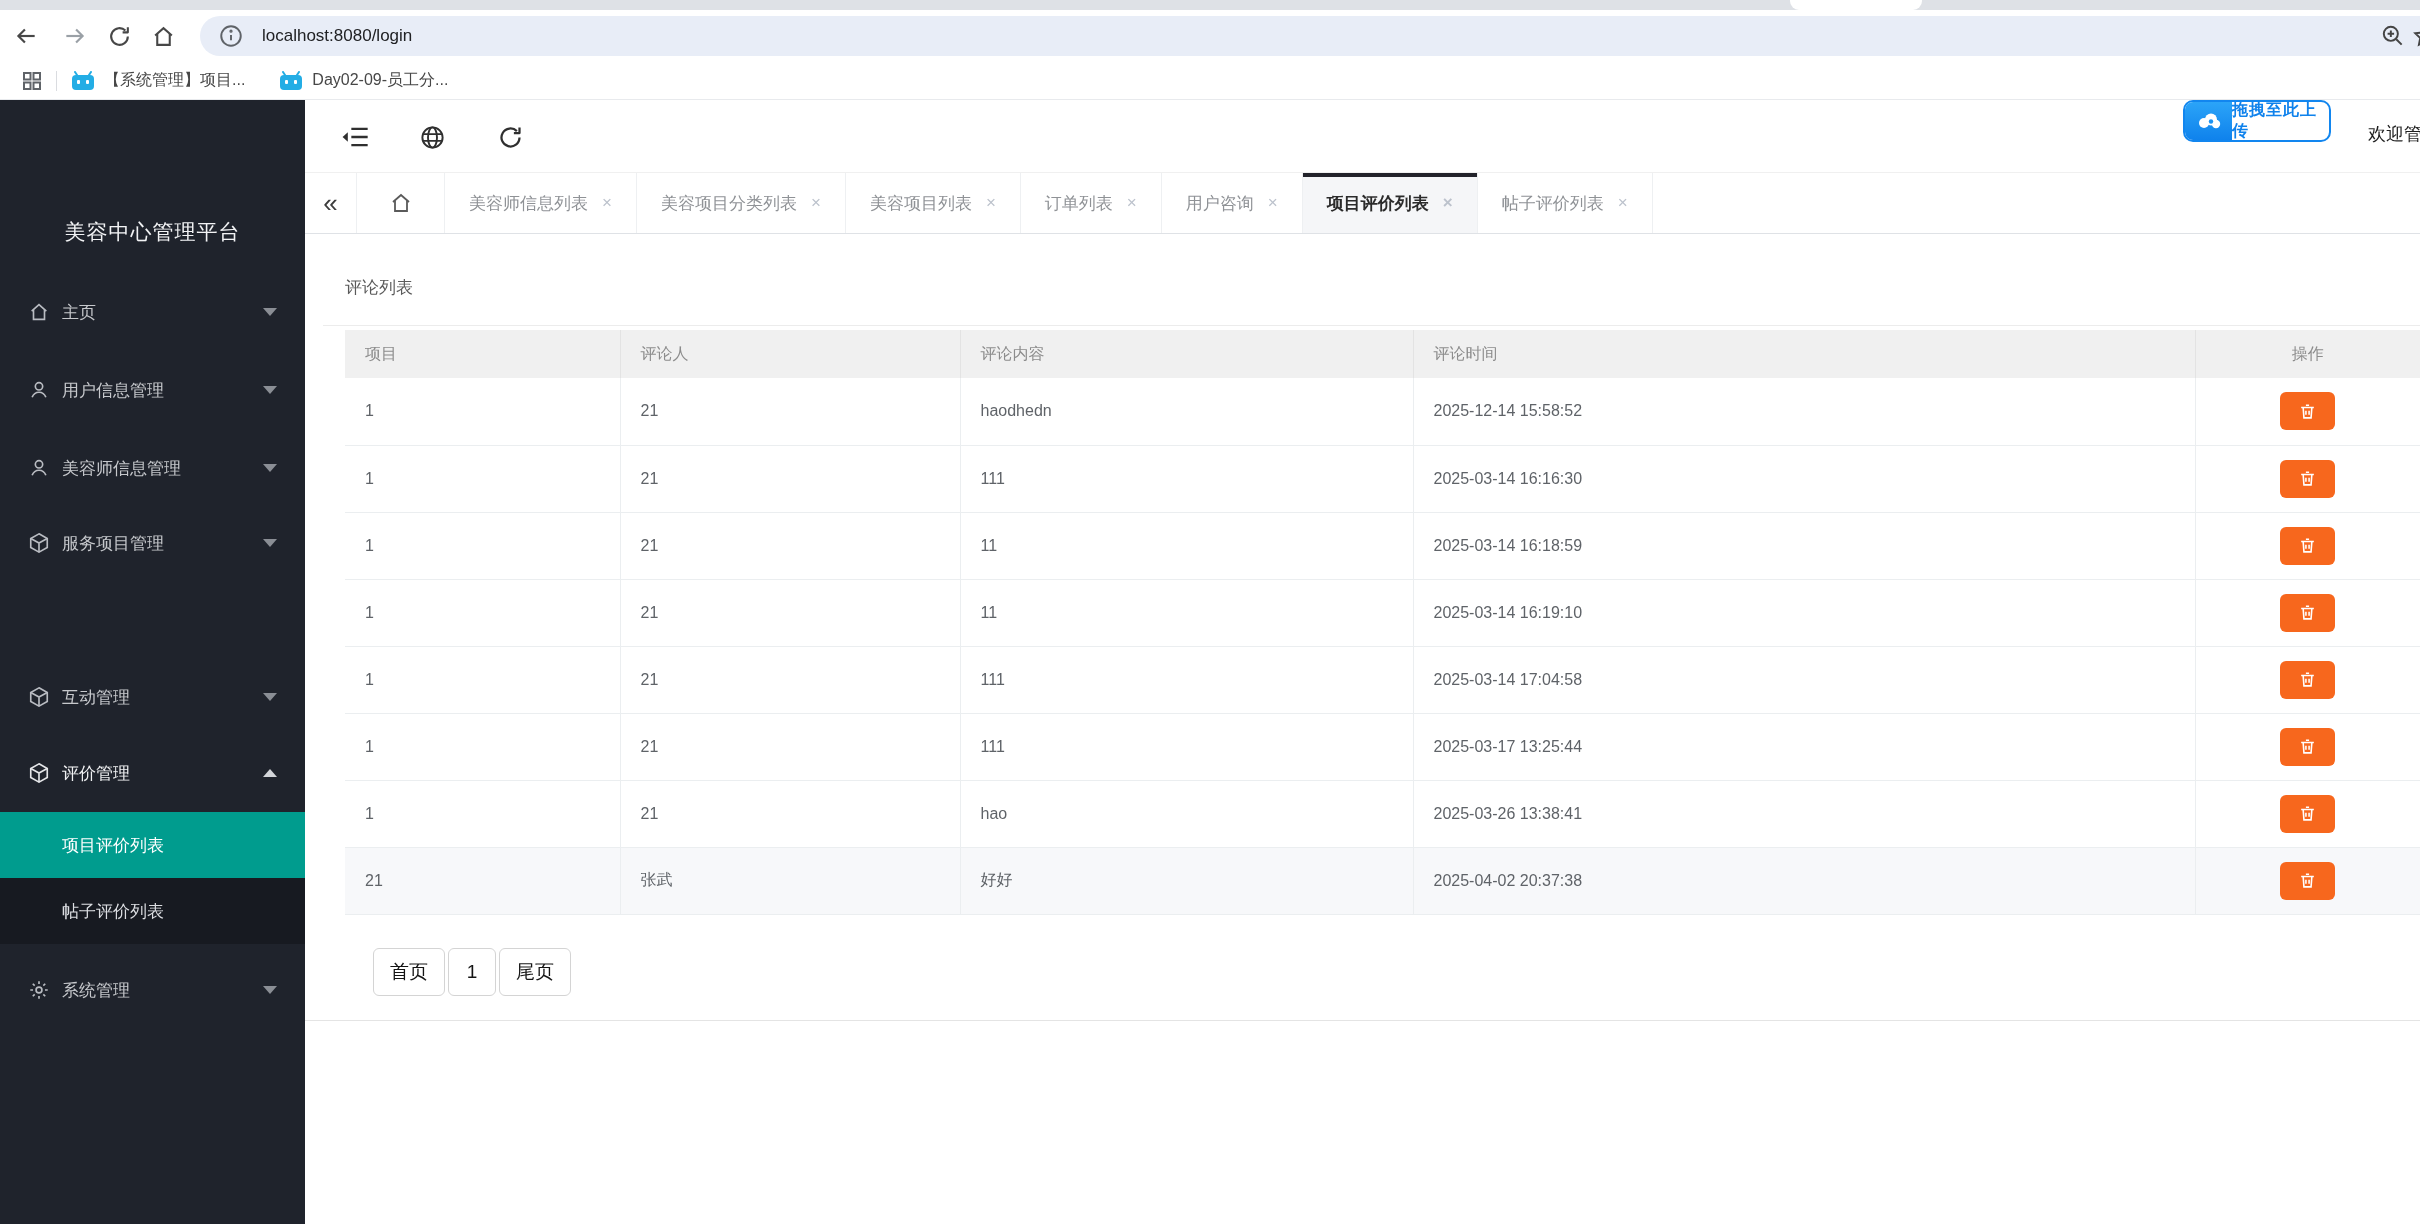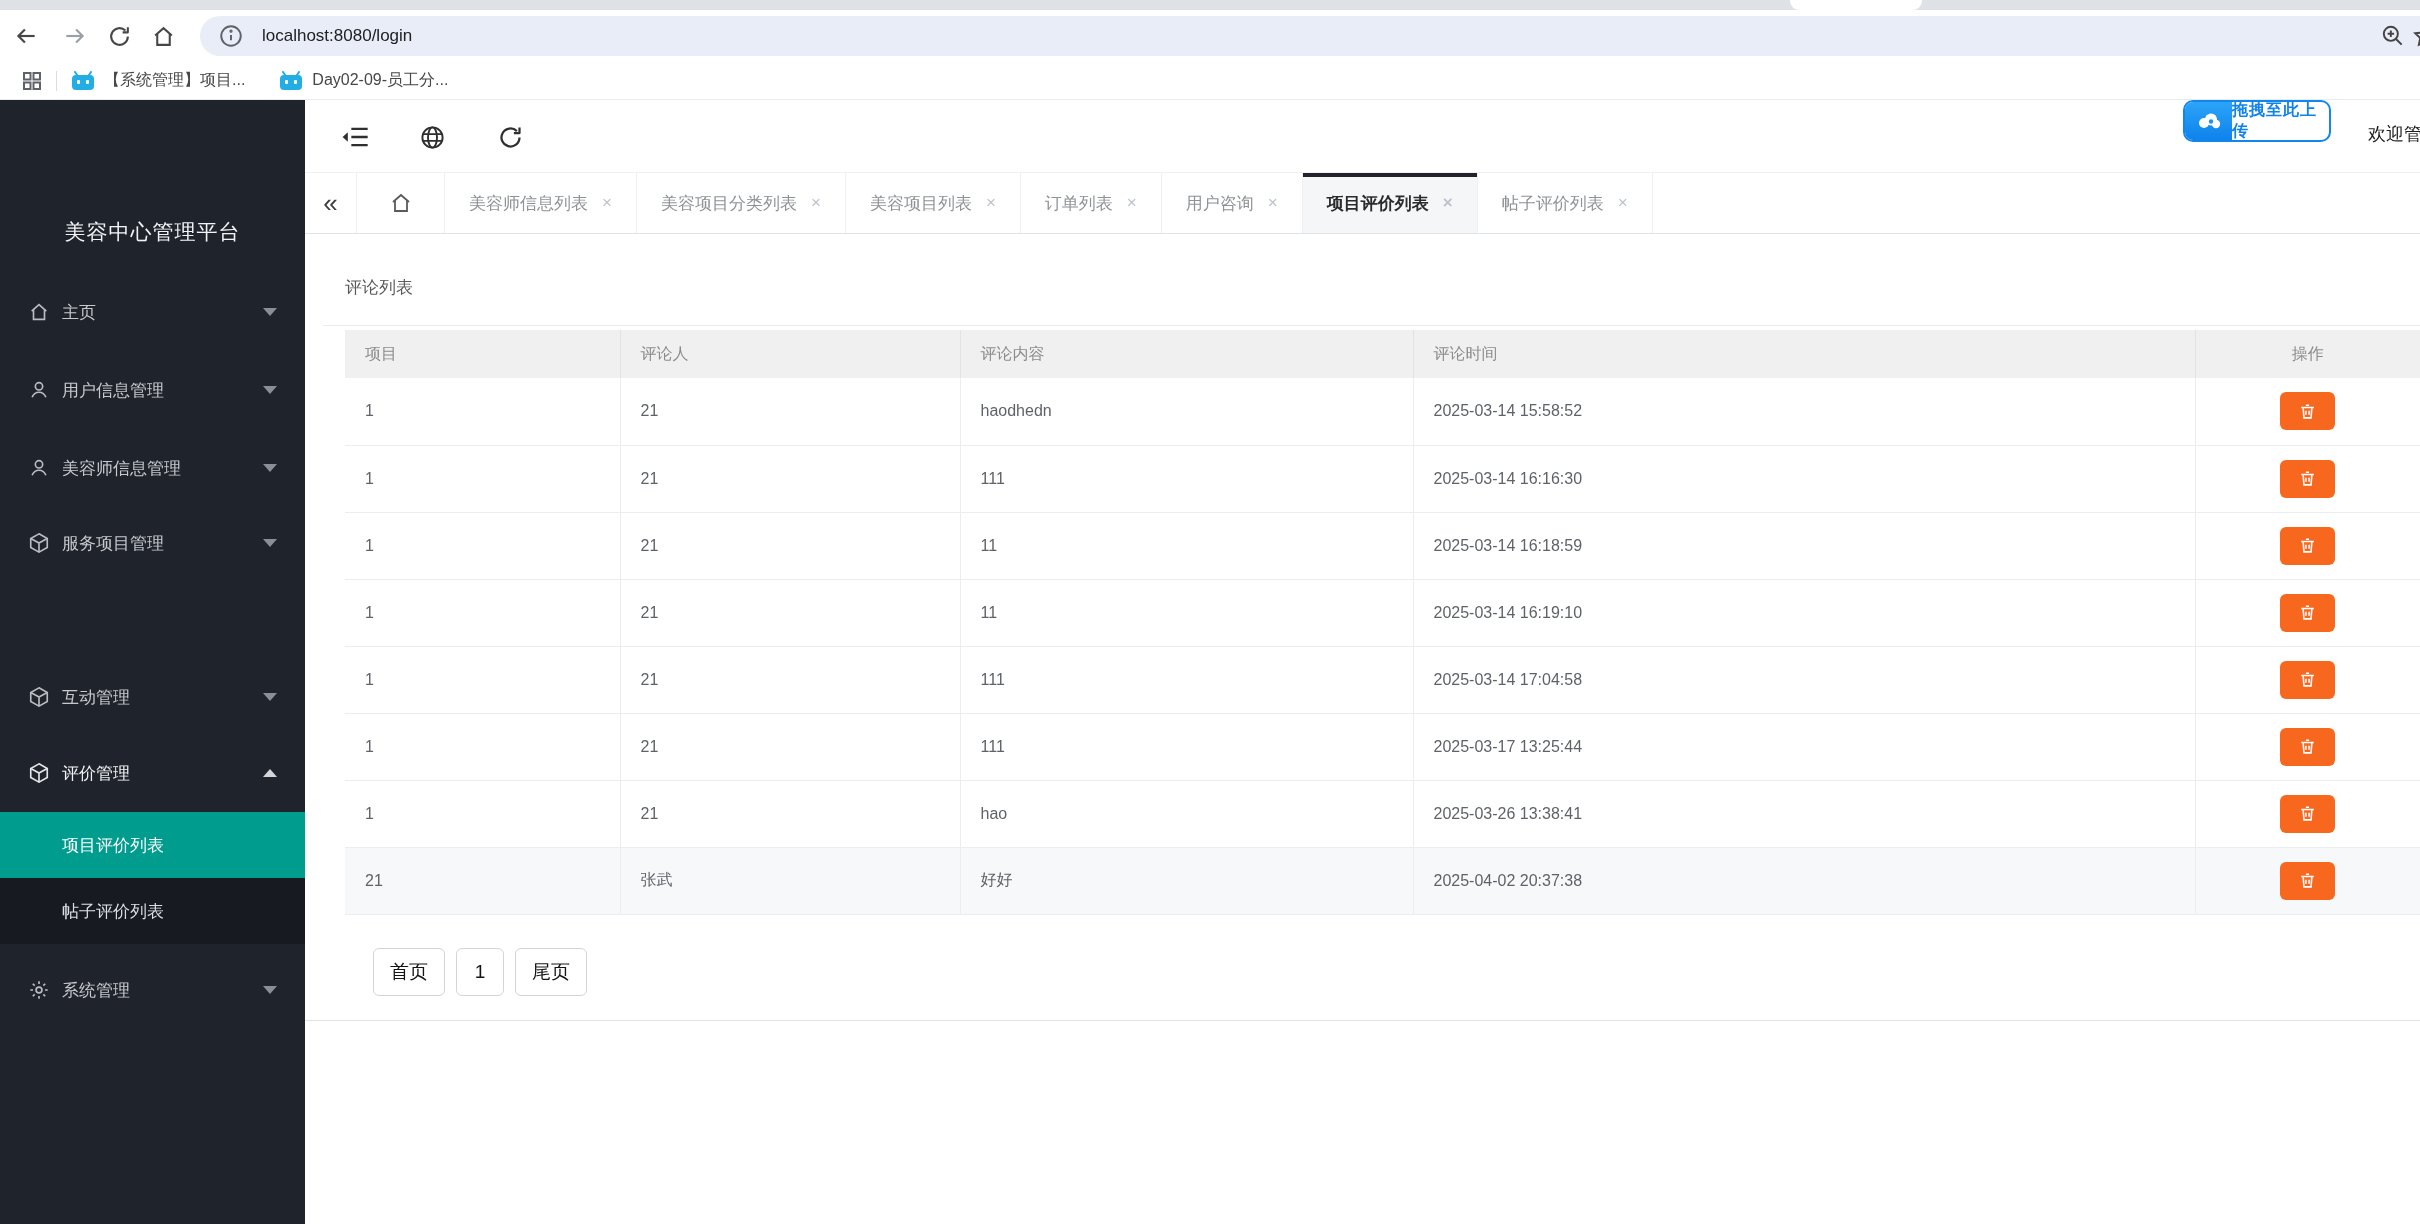--- a/index.html
+++ b/index.html
@@ -59,21 +59,21 @@
   .heading-divider { position:absolute; left:323px; top:325px; width:2097px; height:1px; background:#ececec; }
 
   .comment-table { position:absolute; left:345px; top:330px; width:2075px; border-collapse:collapse; table-layout:fixed; }
   .comment-table th { height:48px; background:#f0f0f0; font-weight:normal; font-size:16px; color:#8c8c8c; text-align:left; padding-left:20px; border-right:1px solid #e3e3e3; }
   .comment-table th:last-child { border-right:none; text-align:center; padding-left:0; }
   .comment-table td { height:67px; font-size:16px; color:#5f6368; padding-left:20px; border-bottom:1px solid #ebeef0; border-right:1px solid #ebeef0; background:#fff; }
   .comment-table td:last-child { border-right:none; text-align:center; padding-left:0; }
   .comment-table tr.hovered td { background:#f7f8fa; }
   .delete-btn { width:55px; height:38px; background:#F7671D; border:none; border-radius:6px; cursor:pointer; display:inline-flex; align-items:center; justify-content:center; vertical-align:middle; }
 
-  .pagination { position:absolute; left:345px; top:948px; display:flex; gap:11px;padding-left:28px; }
+  .pagination { position:absolute; left:345px; top:948px; display:flex; gap:3px;padding-left:28px; }
   .page-btn { min-width:48px; height:48px; padding:0 16px; background:#fff; border:1px solid #d4d4d4; border-radius:6px; font-size:19px; color:#141414; display:flex; align-items:center; justify-content:center; cursor:pointer; font-family:"Liberation Sans","DejaVu Sans",sans-serif; }
 
   .bottom-divider { position:absolute; left:305px; top:1020px; width:2115px; height:1px; background:#e4e4e4; }
 </style>
 </head>
 <body>
 
 <div class="top-strip"></div>
 <div class="tab-remnant"></div>
 
@@ -342,21 +342,21 @@
       <th>评论内容</th>
       <th>评论时间</th>
       <th>操作</th>
     </tr>
   </thead>
   <tbody>
     <tr>
       <td>1</td>
       <td>21</td>
       <td>haodhedn</td>
-      <td>2025-03-14 15:58:52</td>
+      <td>2025-12-14 15:58:52</td>
       <td><button class="delete-btn">
             <svg width="19" height="19" viewBox="0 0 24 24" fill="none" stroke="#fff" stroke-width="2">
               <path d="M4 7h16M10 4h4M6.5 7l1 13h9l1-13M10 11v5M14 11v5"></path>
             </svg>
           </button></td>
     </tr>
     <tr>
       <td>1</td>
       <td>21</td>
       <td>111</td>

